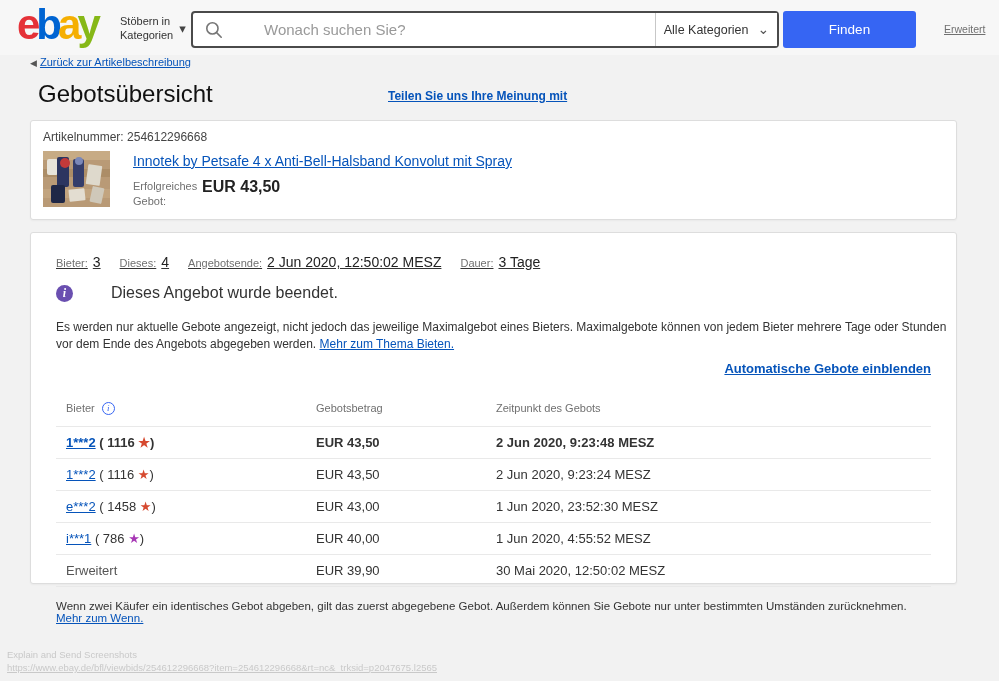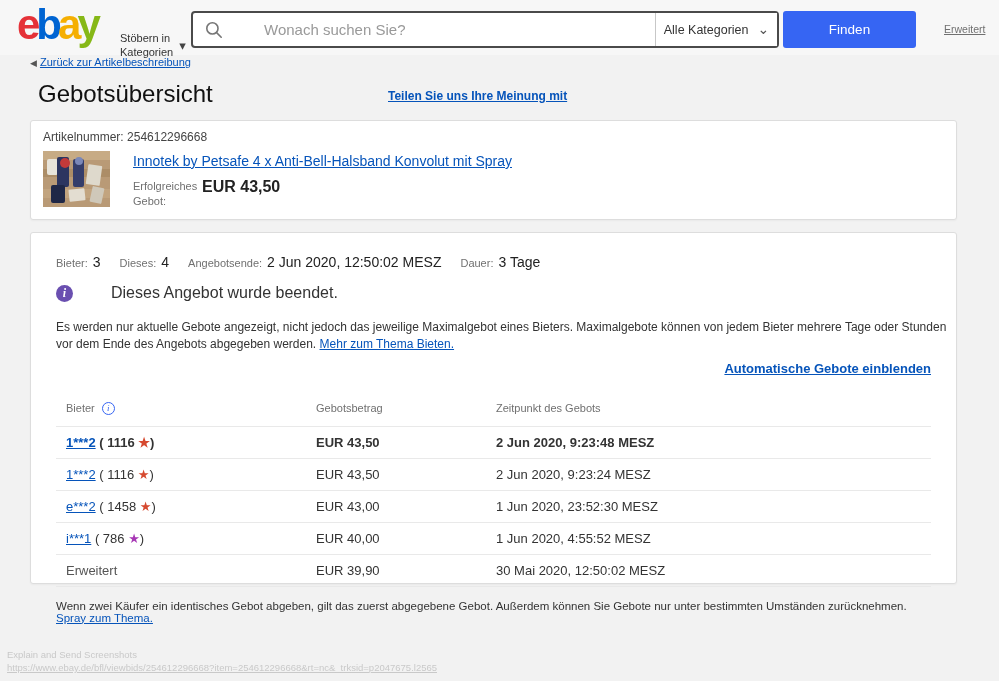--- a/index.html
+++ b/index.html
@@ -12,21 +12,21 @@
     color:#333;
   }
   
   .topbar { position:absolute; left:0; top:0; width:999px; height:55px; background:#f7f7f7; }
   .logo { position:absolute; left:17px; top:4px; font-size:42px; font-weight:bold; letter-spacing:-4px; line-height:1; cursor:pointer; }
   .logo span { display:inline-block; }
   .logo .l-e { color:#e53238; }
   .logo .l-b { color:#0064d2; }
   .logo .l-a { color:#f5af02; }
   .logo .l-y { color:#86b817; }
-  .browse { position:absolute; left:120px; top:31px; display:flex; align-items:center; gap:6px; cursor:pointer; }
+  .browse { position:absolute; left:120px; top:14px; display:flex; align-items:center; gap:6px; cursor:pointer; }
   .browse .txt { font-size:11px; color:#333; line-height:1.3; }
   .browse .caret { font-size:13px; color:#444; }
   .searchbar {
     position:absolute; left:191px; top:11px; width:588px; height:37px;
     background:#fff; border:2px solid #4a4a4a; border-radius:4px;
     display:flex; align-items:center;gap:32px;
   }
   .searchbar .mag { margin-left:12px; flex:0 0 auto; display:flex; }
   .searchbar input {
     flex:1; border:none; outline:none; height:30px; margin-left:9px;
@@ -56,21 +56,21 @@
   .itemnum { font-size:12px; color:#444; }
   .item-row { display:flex; margin-top:7px; gap:23px; }
   .thumb { width:67px; height:56px; flex:0 0 auto; cursor:pointer; }
   .item-info { padding-top:1px; }
   .item-title { font-size:14px; color:#0654ba; text-decoration:underline; cursor:pointer; }
   .win-row { display:flex; margin-top:9px; }
   .win-label { font-size:11px; color:#707070; width:66px; line-height:1.35; }
   .win-amount { font-size:16px; font-weight:bold; color:#222; margin-left:3px; margin-top:-1px; }
   
   .card-bids { left:30px; top:232px; width:927px; height:352px; padding:0 25px; }
-  .stats { display:flex; margin-top:21px; align-items:baseline; gap:19px; }
+  .stats { display:flex; margin-top:21px; align-items:baseline; gap:19px;text-decoration:underline; }
   .stat { display:flex; align-items:baseline; gap:5px; }
   .stat .lbl { font-size:11px; color:#707070; }
   .stat .val { font-size:14px; color:#222; }
   .notice-row { display:flex; align-items:center; gap:10px; margin-top:14px; }
   .info-badge {
     width:17px; height:17px; border-radius:50%; background:#6a4fb0; color:#fff;
     font-family:"Liberation Serif", serif; font-style:italic; font-weight:bold;
     font-size:12px; display:flex; align-items:center; justify-content:center; flex:0 0 auto;
   }
   .notice-text { font-size:16px; color:#333;margin-left:28px; }
@@ -230,19 +230,19 @@
     <div>EUR 40,00</div>
     <div>1 Jun 2020, 4:55:52 MESZ</div>
   </div>
 
   <div class="bid-grid bid-row last">
     <div class="bidder-plain">Erweitert</div>
     <div>EUR 39,90</div>
     <div>30 Mai 2020, 12:50:02 MESZ</div>
   </div>
 
-  <div class="foot"><span>Wenn zwei Käufer ein identisches Gebot abgeben, gilt das zuerst abgegebene Gebot. Außerdem können Sie Gebote nur unter bestimmten Umständen zurücknehmen. </span><a>Spray zum Thema.</a></div>
+  <div class="foot"><span>Wenn zwei Käufer ein identisches Gebot abgeben, gilt das zuerst abgegebene Gebot. Außerdem können Sie Gebote nur unter bestimmten Umständen zurücknehmen. </span><a>Mehr zum Wenn.</a></div>
 </div>
 
 <div class="overlay">
   <div>Explain and Send Screenshots</div>
   <div class="url">https://www.ebay.de/bfl/viewbids/254612296668?item=254612296668&amp;rt=nc&amp;_trksid=p2047675.l2565</div>
 </div>
 
 </body></html>

